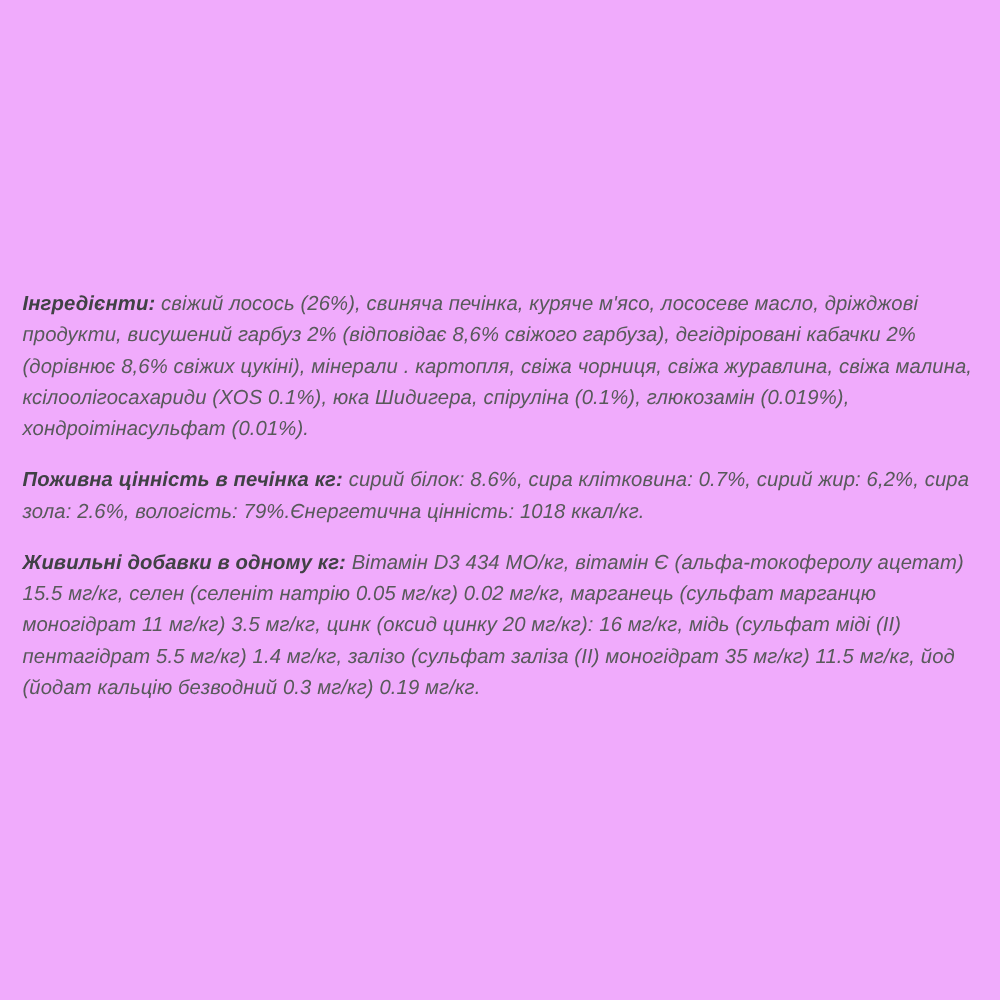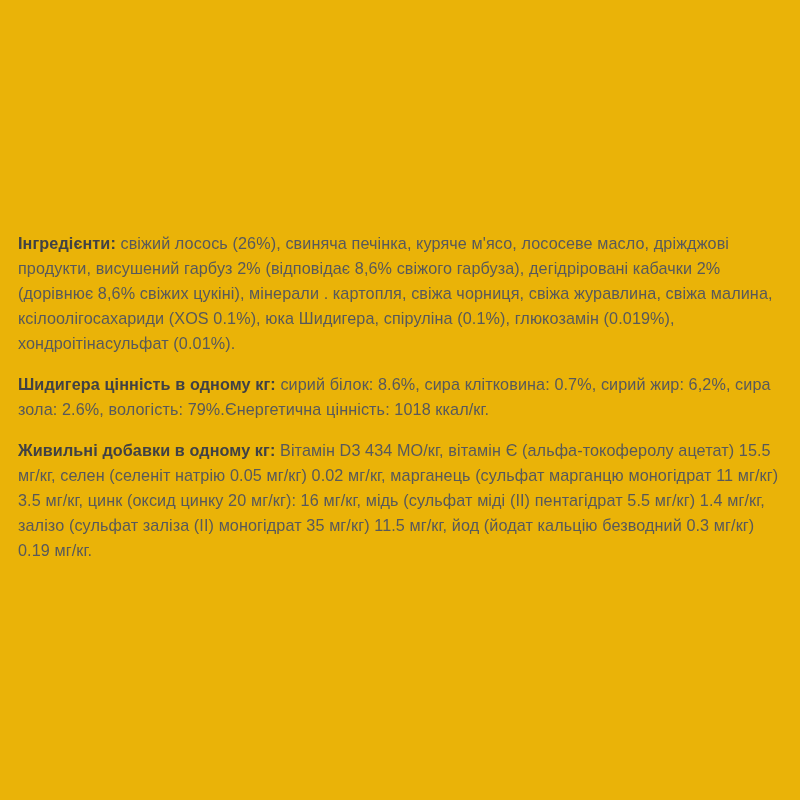--- a/index.html
+++ b/index.html
@@ -7,21 +7,22 @@
     width: 800px;
     height: 800px;
     background: #ffffff;
     overflow: hidden;
     font-family: "Liberation Sans", "DejaVu Sans", sans-serif;
   }
   .page {
     position: relative;
     width: 800px;
     height: 800px;
-    background: #eab308;
+    background: #f0abfc;
+    font-style: italic;
   }
   .description-block {
     position: absolute;
     top: 231px;
     left: 18px;
     width: 766px;
     color: #58595b;
     font-size: 16.2px;
     line-height: 25px;
     letter-spacing: 0.1px;
@@ -40,21 +41,21 @@
 <body>
 
 <div class="page">
   <div class="description-block">
 
     <p>
       <span class="lead">Інгредієнти:</span><span> свіжий лосось (26%), свиняча печінка, куряче м'ясо, лососеве масло, дріжджові продукти, висушений гарбуз 2% (відповідає 8,6% свіжого гарбуза), дегідріровані кабачки 2% (дорівнює 8,6% свіжих цукіні), мінерали . картопля, свіжа чорниця, свіжа журавлина, свіжа малина, ксілоолігосахариди (XOS 0.1%), юка Шидигера, спіруліна (0.1%), глюкозамін (0.019%), хондроітінасульфат (0.01%).</span>
     </p>
 
     <p>
-      <span class="lead">Шидигера цінність в одному кг:</span><span> сирий білок: 8.6%, сира клітковина: 0.7%, сирий жир: 6,2%, сира зола: 2.6%, вологість: 79%.Єнергетична цінність: 1018 ккал/кг.</span>
+      <span class="lead">Поживна цінність в печінка кг:</span><span> сирий білок: 8.6%, сира клітковина: 0.7%, сирий жир: 6,2%, сира зола: 2.6%, вологість: 79%.Єнергетична цінність: 1018 ккал/кг.</span>
     </p>
 
     <p>
       <span class="lead">Живильні добавки в одному кг:</span><span> Вітамін D3 434 МО/кг, вітамін Є (альфа-токоферолу ацетат) 15.5 мг/кг, селен (селеніт натрію 0.05 мг/кг) 0.02 мг/кг, марганець (сульфат марганцю моногідрат 11 мг/кг) 3.5 мг/кг, цинк (оксид цинку 20 мг/кг): 16 мг/кг, мідь (сульфат міді (II) пентагідрат 5.5 мг/кг) 1.4 мг/кг, залізо (сульфат заліза (II) моногідрат 35 мг/кг) 11.5 мг/кг, йод (йодат кальцію безводний 0.3 мг/кг) 0.19 мг/кг.</span>
     </p>
 
   </div>
 </div>
 
 </body></html>

